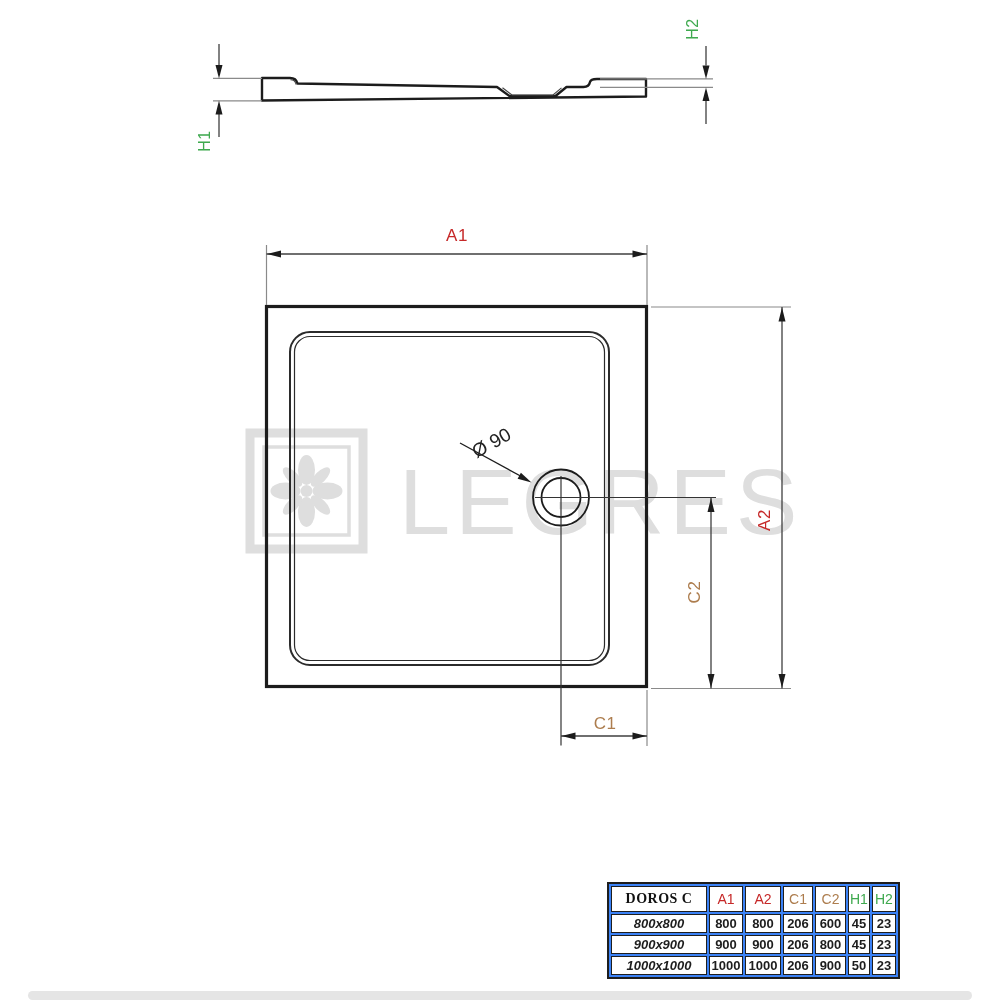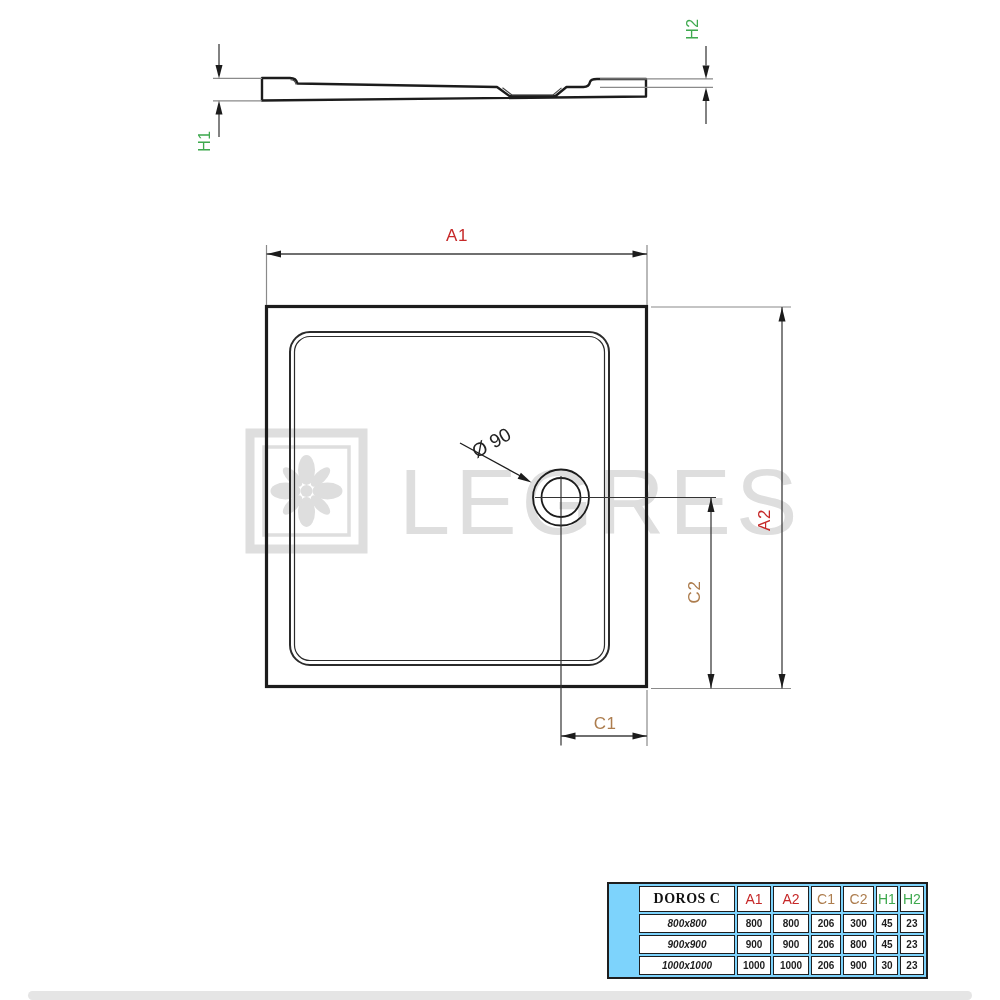--- a/index.html
+++ b/index.html
@@ -6,25 +6,25 @@
   .stage{position:relative;width:1000px;height:1000px;background:#ffffff;overflow:hidden;
          font-family:"Liberation Sans",sans-serif;}
   svg text{font-family:"Liberation Sans",sans-serif;}
   text.dim-label{font-size:17px;letter-spacing:.5px;}
   text.dim-label-sm{font-size:16px;letter-spacing:.5px;}
   text.drain-label{font-size:19px;fill:#222;}
   text.wm-text{font-size:92px;letter-spacing:5px;font-weight:400;}
 
   
   .spec-table{position:absolute;left:607px;top:882px;border-collapse:separate;border-spacing:2px;
-              border:2px solid #1e1e1e;background:#7dd3fc;table-layout:fixed;padding-left:28px;}
+              border:2px solid #1e1e1e;background:#3b82f6;table-layout:fixed;}
   .spec-table td{border:1.2px solid #1e1e1e;text-align:center;vertical-align:middle;padding:0 1px;
                  background:#fff;white-space:nowrap;overflow:hidden;}
   .spec-table tr.hdr td{height:24px;font-size:14px;}
-  .spec-table tr.data td{height:17px;font-size:10px;font-weight:700;color:#1d1d1d;}
+  .spec-table tr.data td{height:17px;font-size:13px;font-weight:700;color:#1d1d1d;}
   .spec-table td.tbl-title{font-family:"Liberation Serif",serif;font-weight:700;font-size:15px;
                            letter-spacing:.5px;color:#111;}
   .spec-table td.size-cell{font-style:italic;font-weight:700;font-size:11px;color:#111;}
 
   .bottom-bar{position:absolute;left:28px;top:991px;width:944px;height:9px;border-radius:5px;
               background:#e5e5e5;}
 </style>
 </head>
 <body>
 
@@ -146,39 +146,39 @@
         <td style="color: rgb(173, 125, 78);">C1</td>
         <td style="color: rgb(173, 125, 78);">C2</td>
         <td style="color: rgb(63, 169, 79);">H1</td>
         <td style="color: rgb(63, 169, 79);">H2</td>
       </tr>
       <tr class="data">
         <td class="size-cell">800x800</td>
         <td>800</td>
         <td>800</td>
         <td>206</td>
-        <td>300</td>
+        <td>600</td>
         <td>45</td>
         <td>23</td>
       </tr>
       <tr class="data">
         <td class="size-cell">900x900</td>
         <td>900</td>
         <td>900</td>
         <td>206</td>
         <td>800</td>
         <td>45</td>
         <td>23</td>
       </tr>
       <tr class="data">
         <td class="size-cell">1000x1000</td>
         <td>1000</td>
         <td>1000</td>
         <td>206</td>
         <td>900</td>
-        <td>30</td>
+        <td>50</td>
         <td>23</td>
       </tr>
     </tbody>
   </table>
 
   <div class="bottom-bar"></div>
 </div>
 
 </body></html>

